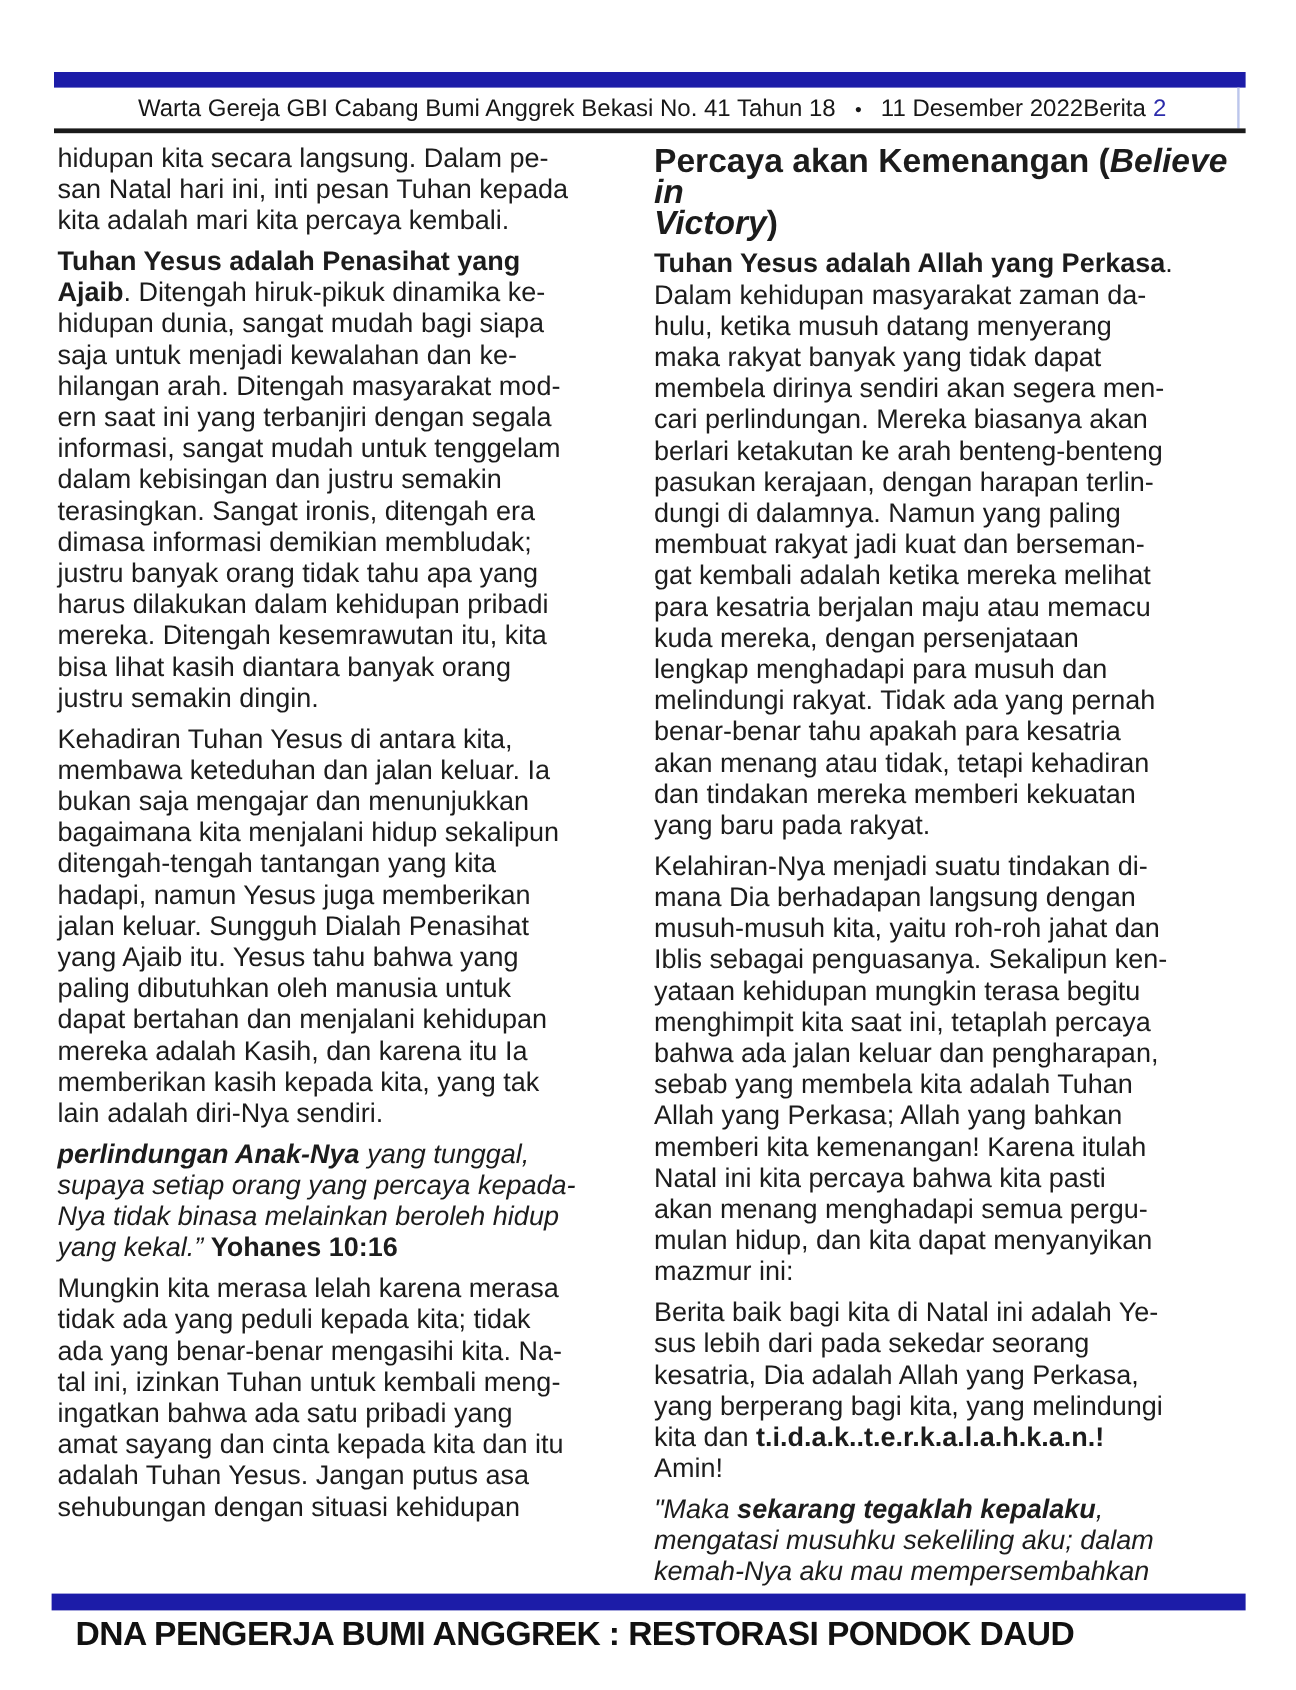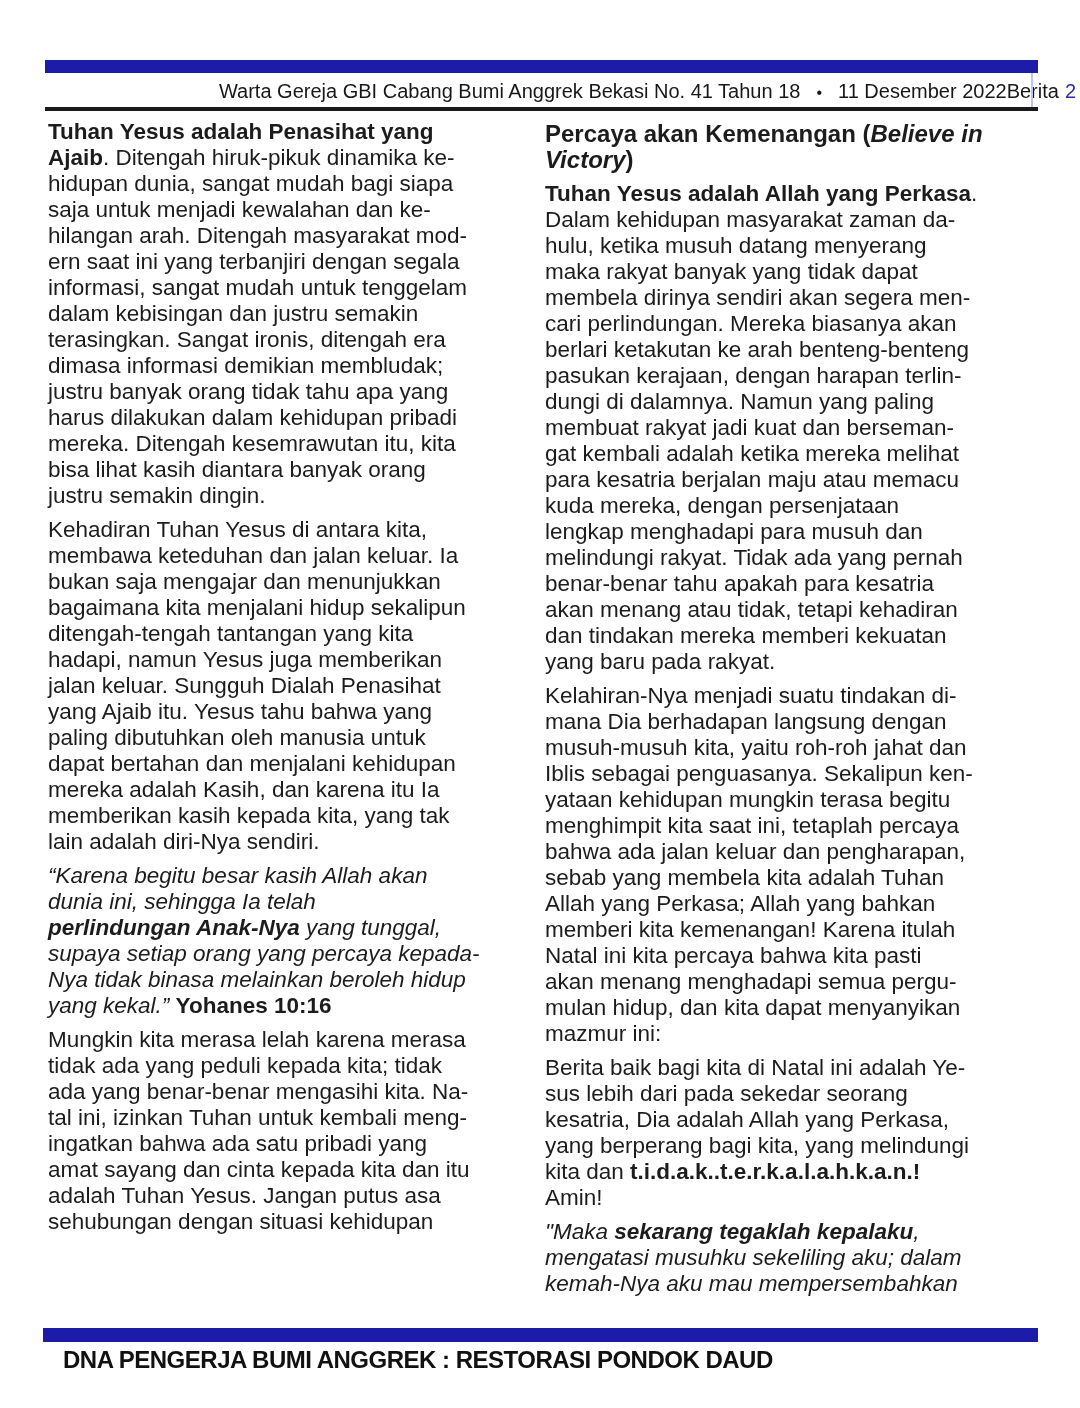--- a/index.html
+++ b/index.html
@@ -9,48 +9,48 @@
     position:relative;
     font-family:"Liberation Sans",sans-serif;
     color:#1c1c1c;
     overflow:hidden;
   }
   .topbar{
     position:absolute;left:45px;top:60px;width:993px;height:13px;
   }
   .header-row{
     position:absolute;left:55px;top:80px;width:977px;
-    display:flex;justify-content:flex-end;align-items:baseline;
-    font-size:20px;color:#171717;white-space:nowrap;margin-left:44px;
+    display:flex;justify-content:center;align-items:baseline;
+    font-size:20px;color:#171717;white-space:nowrap;
   }
   .header-left .bullet{display:inline-block;margin:0 16px;font-size:16px;}
   .header-right .pagenum{font-weight:normal;margin-left:6px;}
   .header-rule{
     position:absolute;left:45px;top:107px;width:993px;height:4px;background:#1a1a1a;
   }
   .header-vline{
     position:absolute;left:1031px;top:73px;width:2px;height:34px;background:#bcc6ec;
   }
   .content{
     position:absolute;left:48px;top:119px;width:990px;
     display:flex;gap:12px;
     font-size:22.5px;line-height:26px;
   }
   .col{width:485px;}
   .col:last-child{width:489px;}
   .block{white-space:pre-line;margin:0 0 8px 0;}
-  .block.h{font-weight:bold;font-size:24px;margin:2px 0 8px 0;}
+  .block.h{font-weight:bold;font-size:28px;margin:2px 0 8px 0;}
   .b{font-weight:bold;}
   .i{font-style:italic;}
   .bottombar{
     position:absolute;left:43px;top:1328px;width:995px;height:14px;
   }
   .footer-text{
     position:absolute;left:63px;top:1346px;width:990px;
-    font-size:24px;font-weight:bold;letter-spacing:-0.5px;
+    font-size:28px;font-weight:bold;letter-spacing:-0.5px;
     color:#111111;white-space:nowrap;
   }
 </style>
 </head>
 <body>
 
 <div class="topbar" style="background: rgb(28, 28, 168);"></div>
 
 <div class="header-row">
   <div class="header-left">
@@ -59,20 +59,23 @@
   <div class="header-right">
     <span>Berita</span><span class="pagenum" style="color: rgb(43, 43, 170);">2</span>
   </div>
 </div>
 
 <div class="header-vline"></div>
 <div class="header-rule" style="background: rgb(26, 26, 26);"></div>
 
 <div class="content">
   <div class="col">
+      <div class="block p"><span>hidupan kita secara langsung. Dalam pe-
+san Natal hari ini, inti pesan Tuhan kepada
+kita adalah mari kita percaya kembali.</span></div>
       <div class="block p"><span class="b">Tuhan Yesus adalah Penasihat yang
 Ajaib</span><span>. Ditengah hiruk-pikuk dinamika ke-
 hidupan dunia, sangat mudah bagi siapa
 saja untuk menjadi kewalahan dan ke-
 hilangan arah. Ditengah masyarakat mod-
 ern saat ini yang terbanjiri dengan segala
 informasi, sangat mudah untuk tenggelam
 dalam kebisingan dan justru semakin
 terasingkan. Sangat ironis, ditengah era
 dimasa informasi demikian membludak;
@@ -87,23 +90,21 @@
 bagaimana kita menjalani hidup sekalipun
 ditengah-tengah tantangan yang  kita
 hadapi, namun Yesus juga memberikan
 jalan keluar. Sungguh Dialah Penasihat
 yang Ajaib itu. Yesus tahu bahwa yang
 paling dibutuhkan oleh manusia untuk
 dapat bertahan dan menjalani kehidupan
 mereka adalah Kasih, dan karena itu Ia
 memberikan kasih kepada kita, yang tak
 lain adalah diri-Nya sendiri.</span></div>
-      <div class="block p"><span class="i">“Karena begitu besar kasih Allah akan
-dunia ini, sehingga Ia telah
-</span><span class="b i">perlindungan Anak-Nya</span><span class="i"> yang tunggal,
+      <div class="block p"><span class="b i">perlindungan Anak-Nya</span><span class="i"> yang tunggal,
 supaya setiap orang yang percaya kepada-
 Nya tidak binasa melainkan beroleh hidup
 yang kekal.” </span><span class="b">Yohanes 10:16</span></div>
       <div class="block p"><span>Mungkin kita merasa lelah karena merasa
 tidak ada yang peduli kepada kita; tidak
 ada yang benar-benar mengasihi kita. Na-
 tal ini, izinkan Tuhan untuk kembali meng-
 ingatkan bahwa ada satu pribadi yang
 amat sayang dan cinta kepada kita dan itu
 adalah Tuhan Yesus. Jangan putus asa

